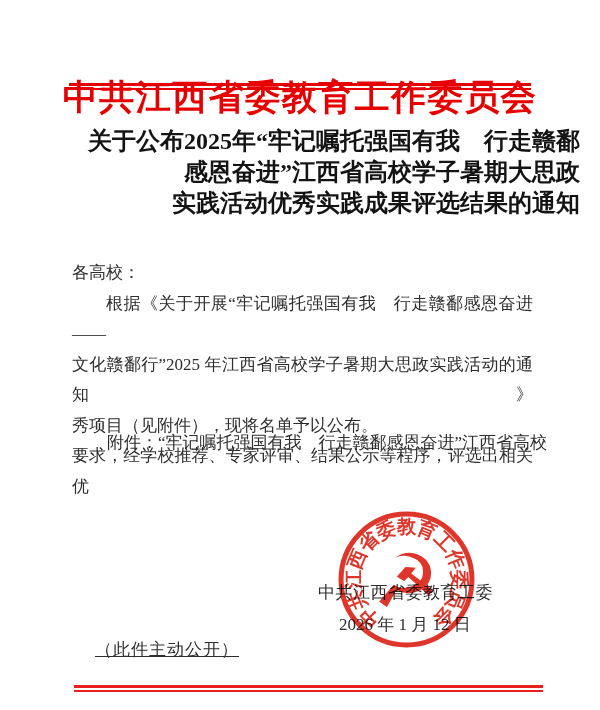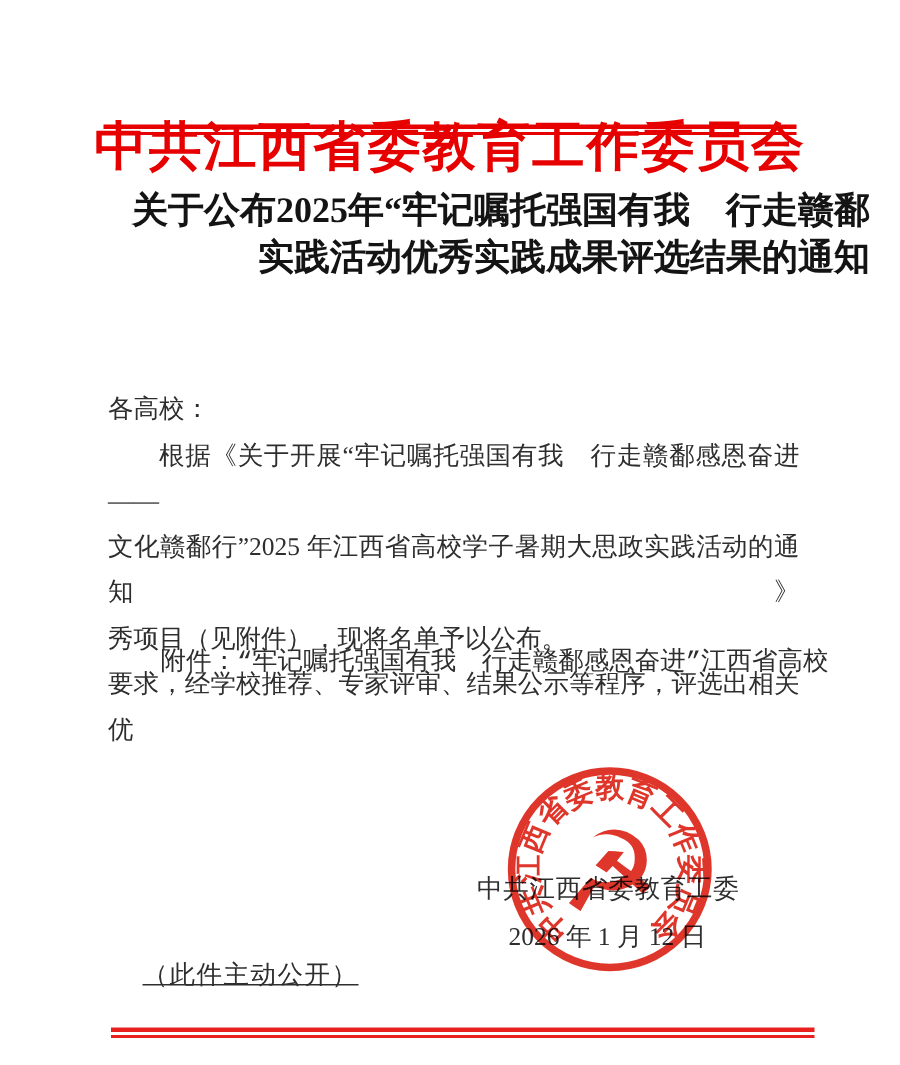--- a/index.html
+++ b/index.html
@@ -68,21 +68,21 @@
   .para-line.fill { text-align: justify; text-align-last: justify; }
 
   
   .attachment {
     position: absolute;
     top: 426px; left: 72px; width: 480px;
     font-size: 17px;
     line-height: 33px;
     color: #2e2e2e;
   }
-  .att-line1 { padding-left: 35px; white-space: nowrap; font-family: Liberation Mono, monospace; }
+  .att-line1 { padding-left: 35px; white-space: nowrap; }
   .att-line2 { padding-left: 83px; white-space: nowrap; }
 
   
   .sig-org {
     position: absolute;
     top: 581px; left: 318px;
     font-size: 17px;
     letter-spacing: 0.5px;
     color: #2e2e2e;
     white-space: nowrap;
@@ -140,20 +140,21 @@
 <body>
 
 <div class="page">
 
   <div class="header">中共江西省委教育工作委员会</div>
 
   <div class="red-rule top"></div>
 
   <div class="title">
     <div>关于公布2025年“牢记嘱托强国有我　行走赣鄱</div>
+    <div>感恩奋进”江西省高校学子暑期大思政</div>
     <div>实践活动优秀实践成果评选结果的通知</div>
   </div>
 
   <div class="body">
     <div class="salutation">各高校：</div>
     <div class="para-line indent fill">根据《关于开展“牢记嘱托强国有我　行走赣鄱感恩奋进——</div>
     <div class="para-line fill">文化赣鄱行”2025 年江西省高校学子暑期大思政实践活动的通知》</div>
     <div class="para-line">秀项目（见附件），现将名单予以公布。</div>
     <div class="para-line fill">要求，经学校推荐、专家评审、结果公示等程序，评选出相关优</div>
   </div>

